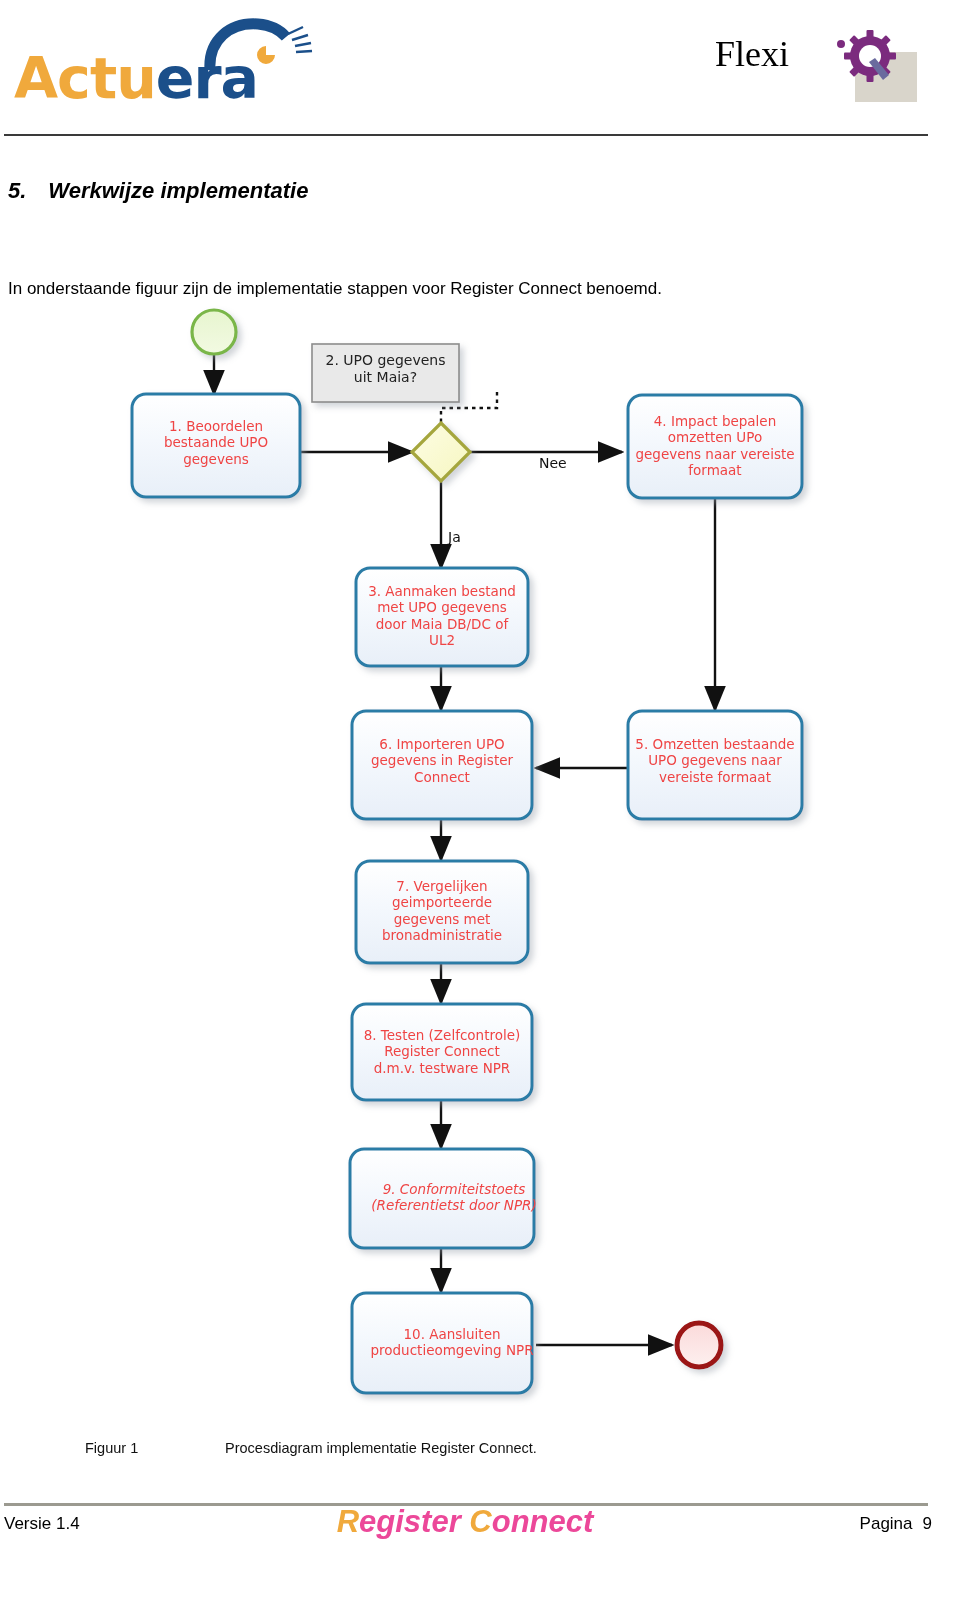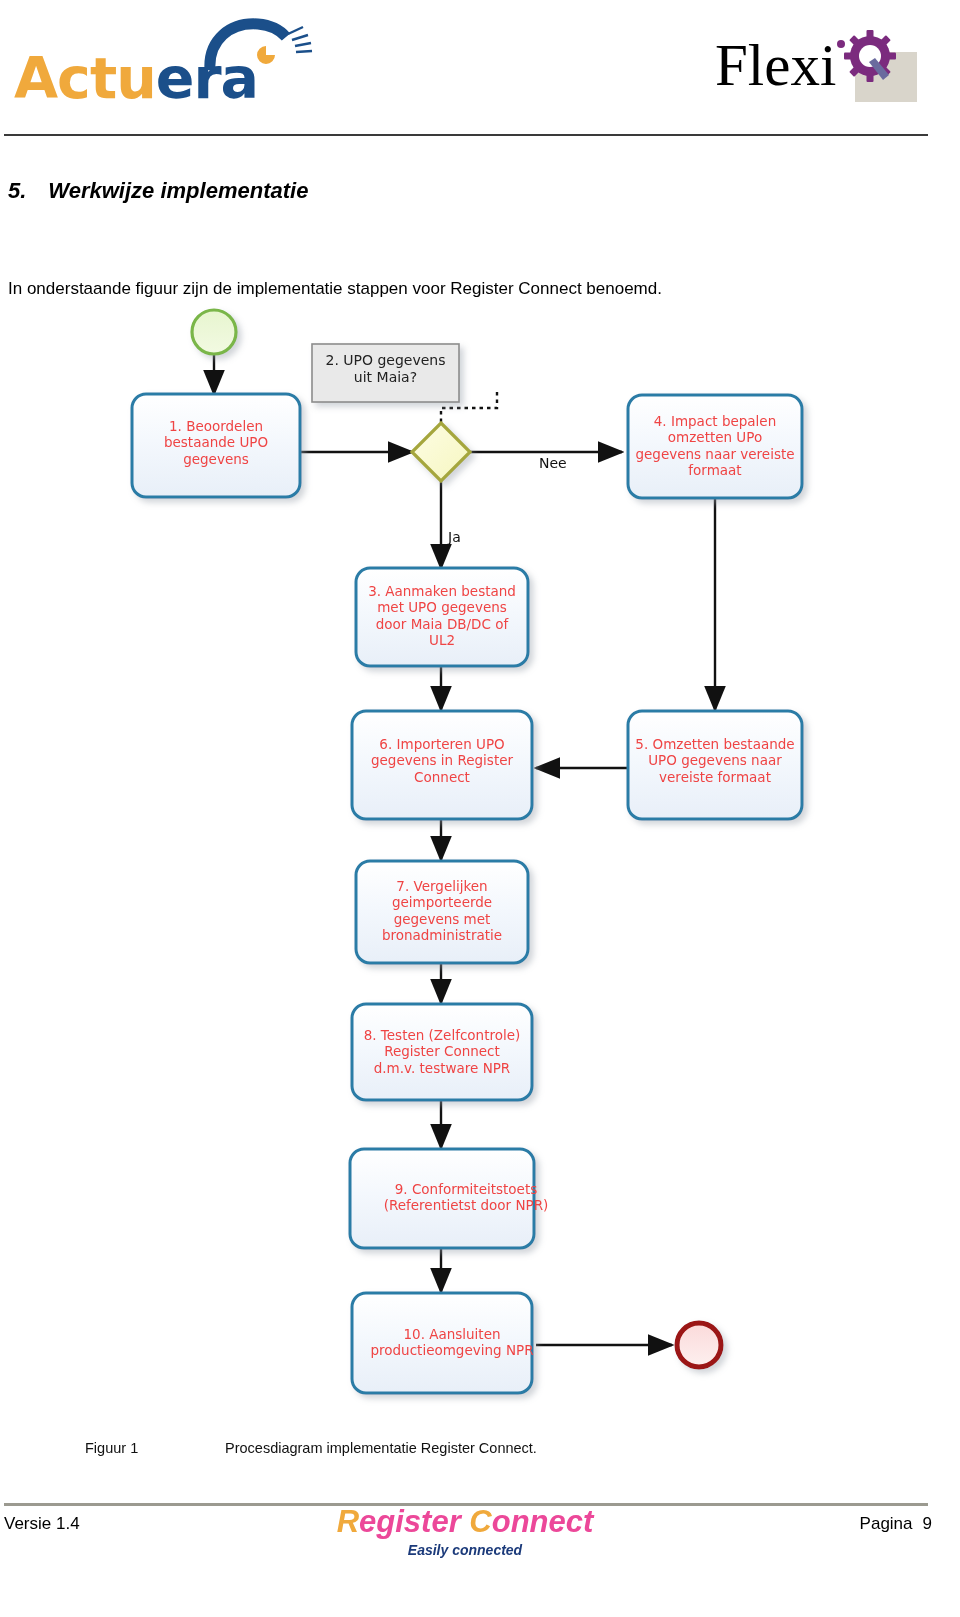--- a/index.html
+++ b/index.html
@@ -47,21 +47,21 @@
 
   #flexiq-logo {
     position: absolute;
     left: 715px; top: 12px;
     width: 200px; height: 100px;
   }
   #flexiq-wordmark {
     position: absolute;
     left: 0px; top: 24px;
     font-family: "Liberation Serif", serif;
-    font-size: 59px;
+    font-size: 36px;
     line-height: 1;
     color: #000000;
     white-space: nowrap;
   }
   #flexiq-idot {
     position: absolute;
     left: 122px; top: 28px;
     width: 8px; height: 8px;
     border-radius: 50%;
     background: #7b2b7e;
@@ -360,21 +360,21 @@
 gegevens met
 bronadministratie</span>
   </div>
 
   <div class="node-label" style="left:352px; top:727px; width:180px;">
     <span style="white-space:pre-line;">8. Testen (Zelfcontrole)
 Register Connect
 d.m.v. testware NPR</span>
   </div>
 
-  <div class="node-label" style="left:358px; top:881px; width:216px;">
+  <div class="node-label" style="left:346px; top:881px; width:216px;font-style:italic;">
     <span style="white-space:pre-line;">9. Conformiteitstoets
 (Referentietst door NPR)</span>
   </div>
 
   <div class="node-label" style="left:352px; top:1026px; width:200px;">
     <span style="white-space:pre-line;">10. Aansluiten
 productieomgeving NPR</span>
   </div>
 
   <div class="annot-label" style="left:312px; top:52px; width:147px;">
@@ -388,16 +388,15 @@
 
 <div id="figure-caption">
   <span id="caption-label">Figuur 1</span><span>Procesdiagram implementatie Register Connect.</span>
 </div>
 
 <div id="page-footer">
   <div id="footer-rule"></div>
   <div id="footer-version">Versie 1.4</div>
   <div id="footer-brand">
     <div id="footer-brand-title"><span class="brand-orange">R</span><span class="brand-blue">egister </span><span class="brand-orange">C</span><span class="brand-blue">onnect</span></div>
-    <div id="footer-brand-tagline">Easily connected</div>
   </div>
   <div id="footer-page"><span>Pagina</span><span class="pg-num">9</span></div>
 </div>
 
 </body></html>

